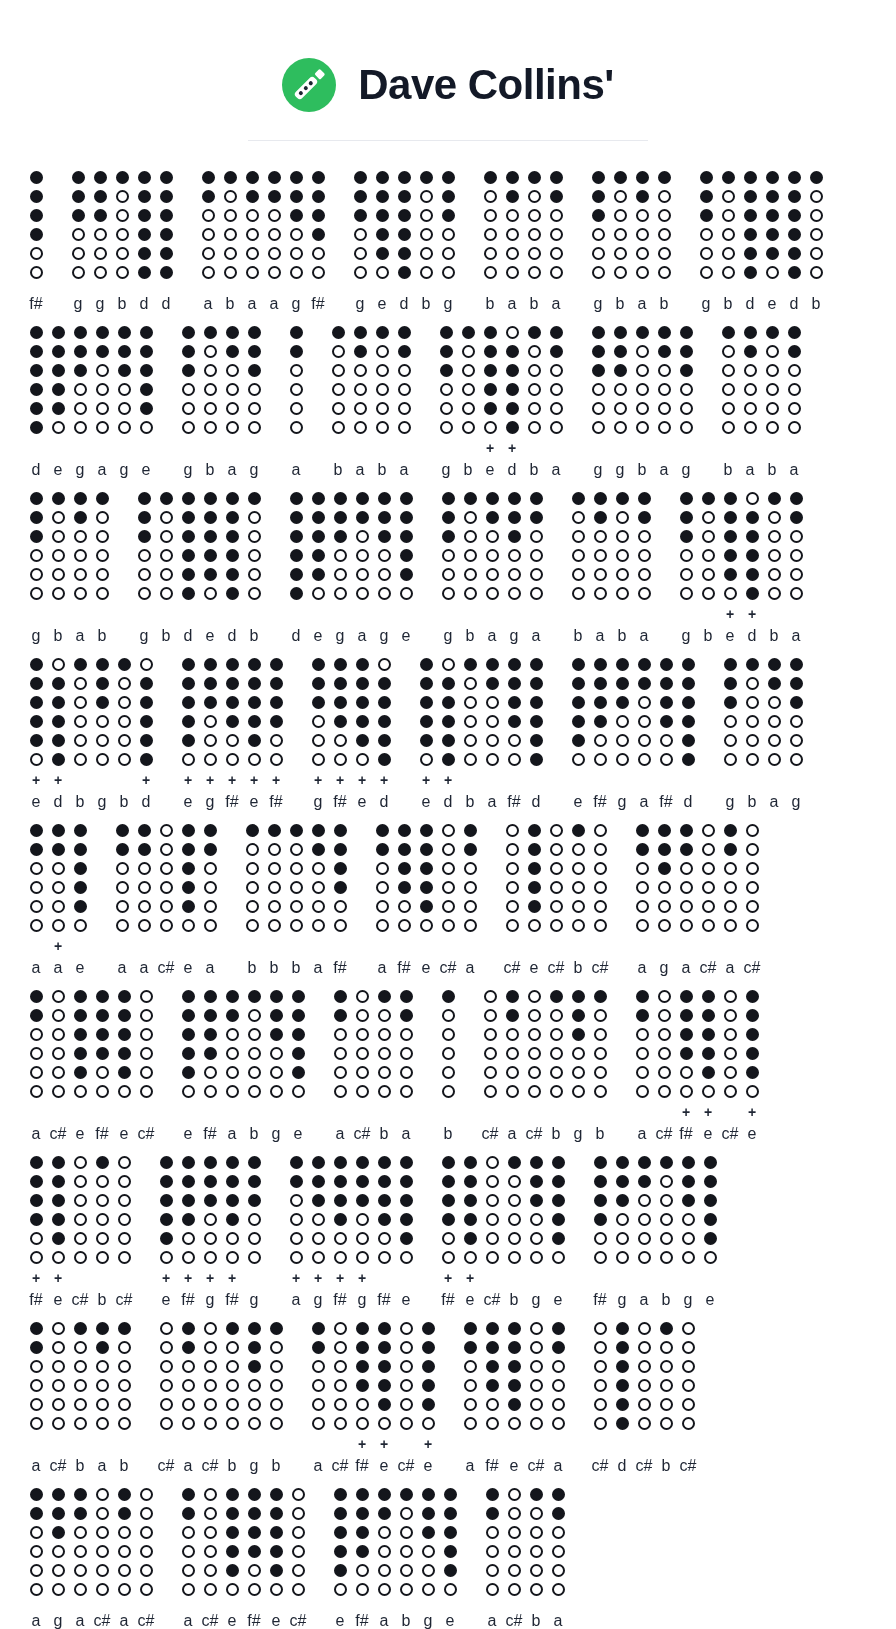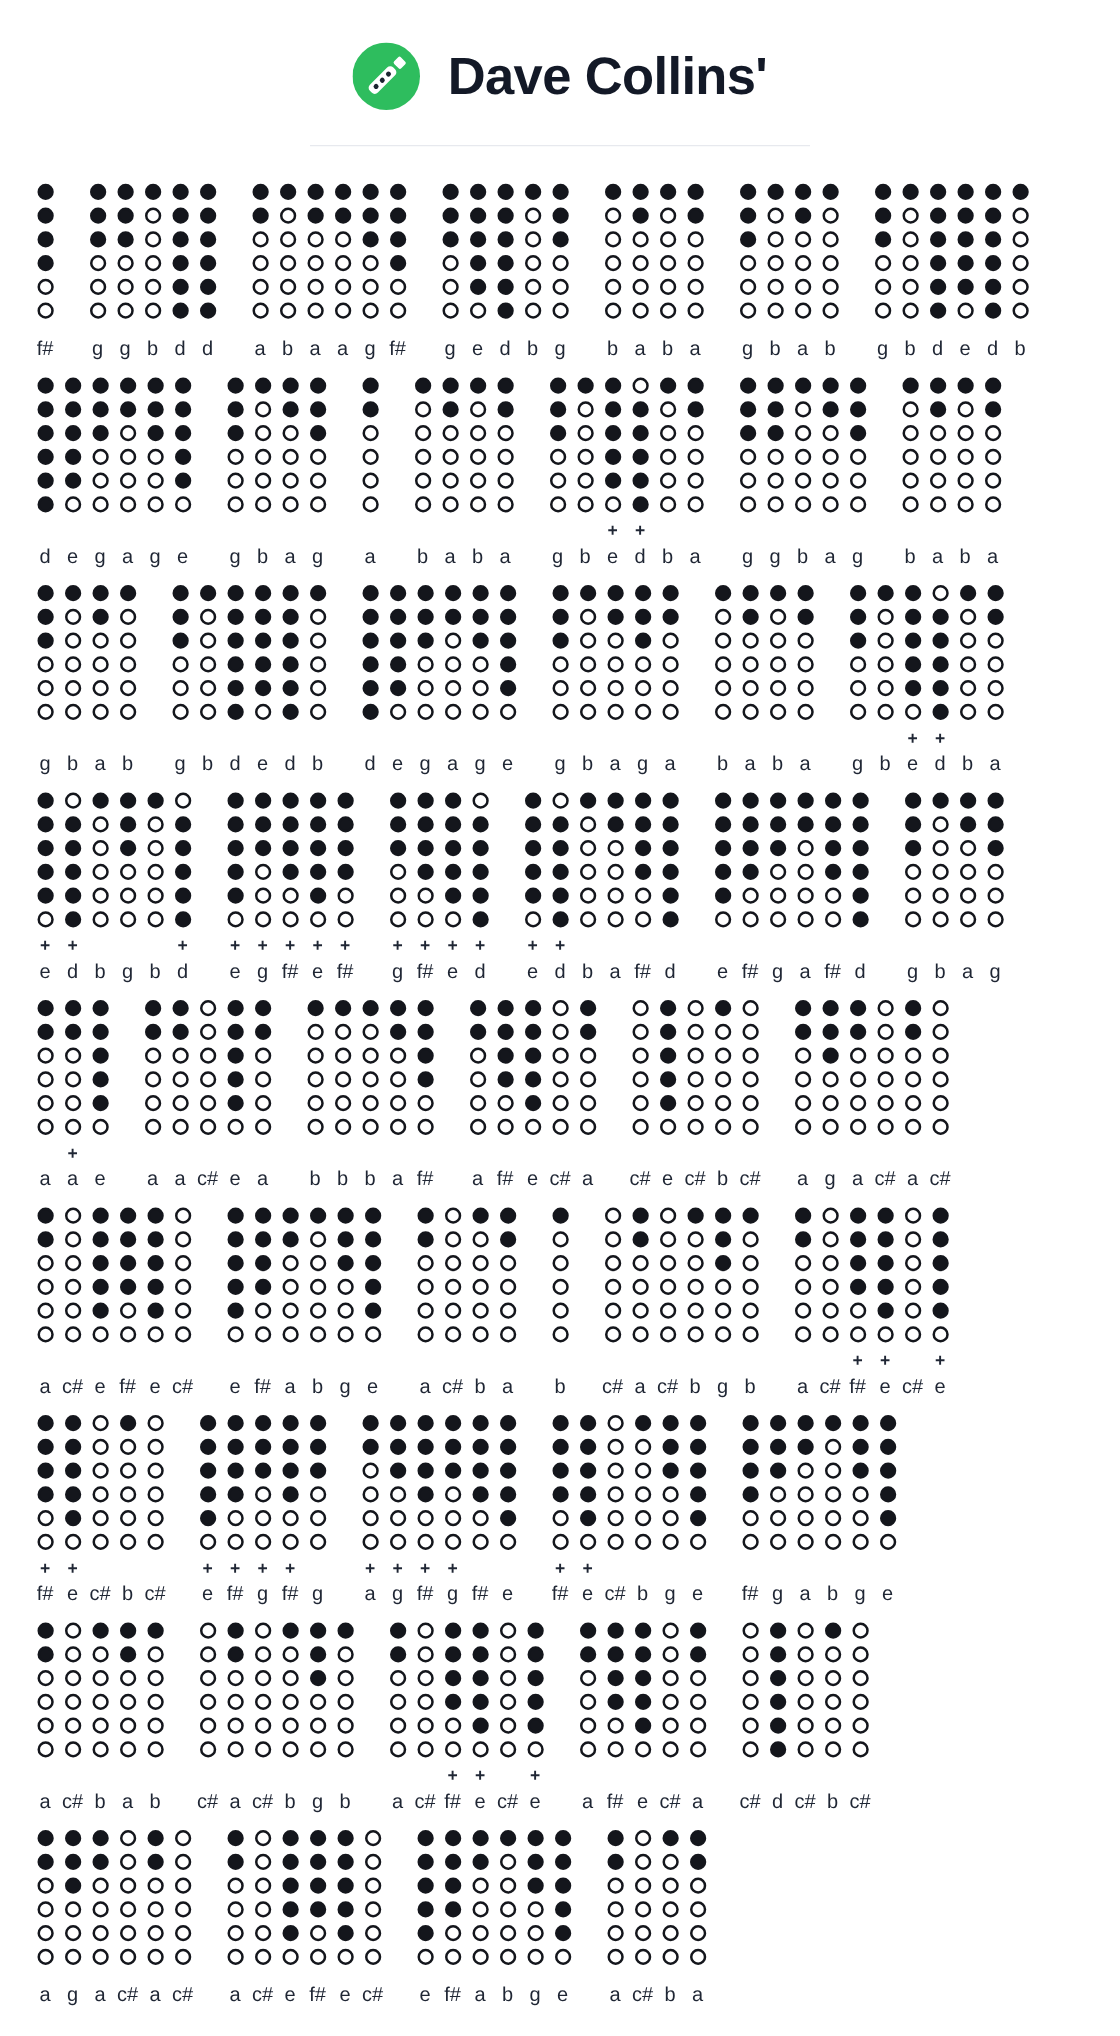--- a/index.html
+++ b/index.html
@@ -1,21 +1,21 @@
 <!DOCTYPE html>
 <html><head>
 <meta charset="utf-8">
 <style>
   html,body { margin:0; padding:0; }
   body {
     width: 896px; min-height: 1629px; background:#ffffff;
     font-family: "Liberation Sans", "DejaVu Sans", sans-serif;
     color:#1f2634; box-sizing:border-box;
   }
-  .header { display:flex; justify-content:center; align-items:center; gap:22px; padding-top:34px; }
+  .header { display:flex; justify-content:center; align-items:center; gap:22px; padding-top:58px; }
   .app-icon { width:54px; height:54px; flex:0 0 auto; }
   .page-title { font-size:42px; font-weight:800; color:#131927; letter-spacing:-0.5px; }
   .divider { width:400px; margin:28px auto 0 auto; border:0; border-top:1px solid #e7e9ee; height:0; }
 
   .tab-sheet { margin:30px 0 0 25px; width:850px; }
   .tab-row { display:flex; gap:20px; margin-bottom:11px; align-items:flex-start; }
   .note-group { display:flex; }
   .note-col { width:22px; display:flex; flex-direction:column; align-items:center; }
   .holes { display:flex; flex-direction:column; align-items:center; }
   .hole {

